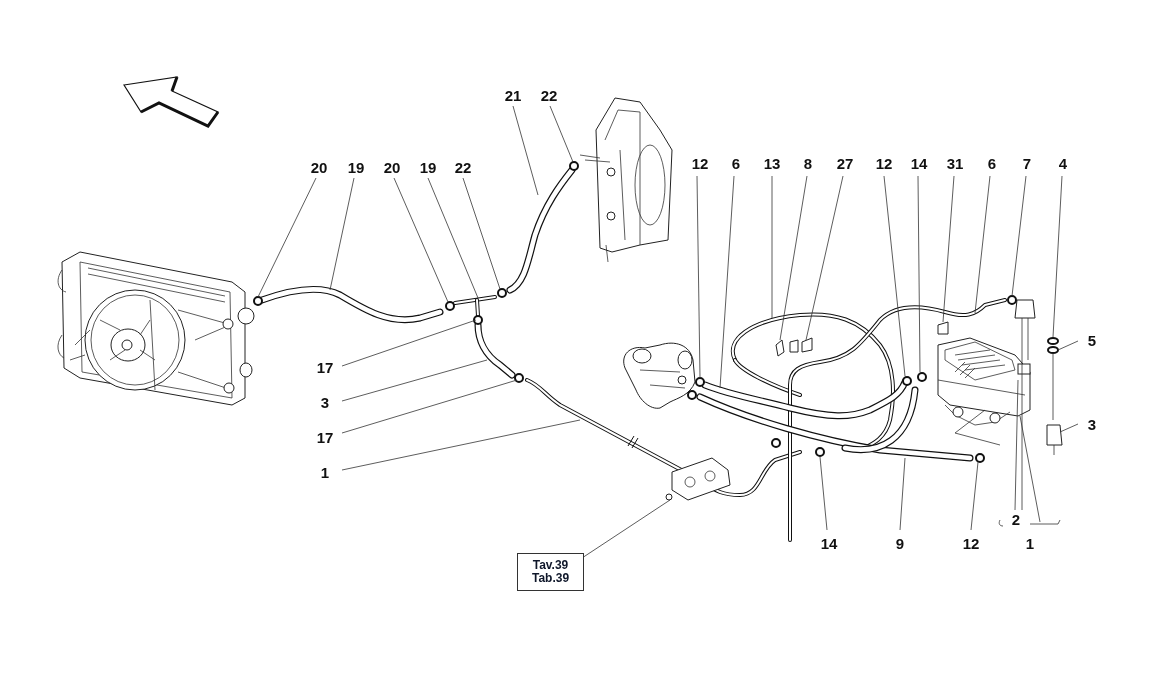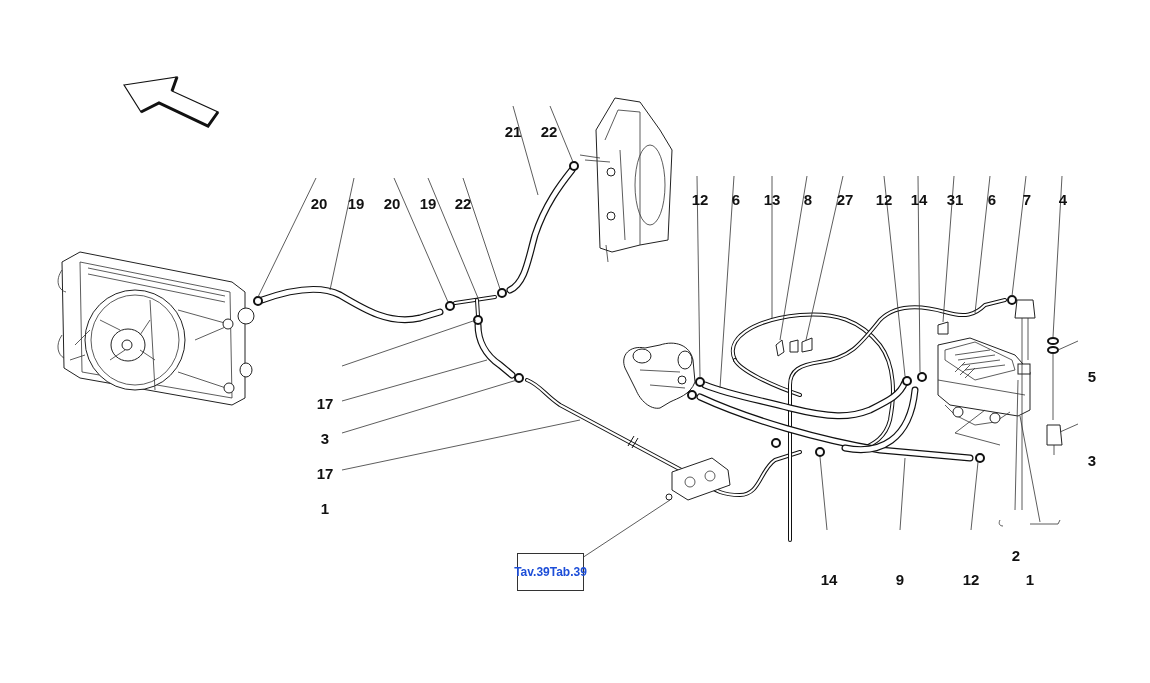--- a/index.html
+++ b/index.html
@@ -1,19 +1,19 @@
 <!DOCTYPE html>
 <html><head>
 <meta charset="utf-8">
 <style>
   html, body { margin:0; padding:0; background:#ffffff; }
   #stage { position:relative; width:1150px; height:683px; overflow:hidden; background:#fff; font-family:"Liberation Sans", sans-serif; }
   svg#drawing { position:absolute; left:0; top:0; }
-  .lbl { position:absolute; font-family:"Liberation Sans", sans-serif; font-weight:bold; font-size:15px; color:#111; line-height:1; transform:translate(-50%,-50%); white-space:nowrap;margin-top:36px; }
-  .ref-box { position:absolute; left:517px; top:553px; width:65px; height:36px; border:1px solid #333; background:#fff; display:flex; align-items:center; justify-content:center; font-family:"Liberation Sans", sans-serif; font-weight:bold; font-size:12px; line-height:13px; color:#1d4ed8; }
+  .lbl { position:absolute; font-family:"Liberation Sans", sans-serif; font-weight:bold; font-size:15px; color:#111; line-height:1; transform:translate(-50%,-50%); white-space:nowrap; }
+  .ref-box { position:absolute; left:517px; top:553px; width:65px; height:36px; border:1px solid #333; background:#fff; display:flex; flex-direction:column; align-items:center; justify-content:center; font-family:"Liberation Sans", sans-serif; font-weight:bold; font-size:12px; line-height:13px; color:#0f172a; }
   .hose { fill:none; stroke:#111; stroke-width:7; stroke-linecap:round; stroke-linejoin:round; }
   .hose-in { fill:none; stroke:#fff; stroke-width:4.6; stroke-linecap:round; stroke-linejoin:round; }
   .thin { fill:none; stroke:#111; stroke-width:4; stroke-linecap:round; stroke-linejoin:round; }
   .thin-in { fill:none; stroke:#fff; stroke-width:2; stroke-linecap:round; stroke-linejoin:round; }
   .leader { stroke:#333; stroke-width:0.8; fill:none; }
   .part { fill:#fff; stroke:#222; stroke-width:1; }
   .part2 { fill:none; stroke:#333; stroke-width:0.8; }
   .clamp { fill:#fff; stroke:#111; stroke-width:2; }
 </style>
 </head>

